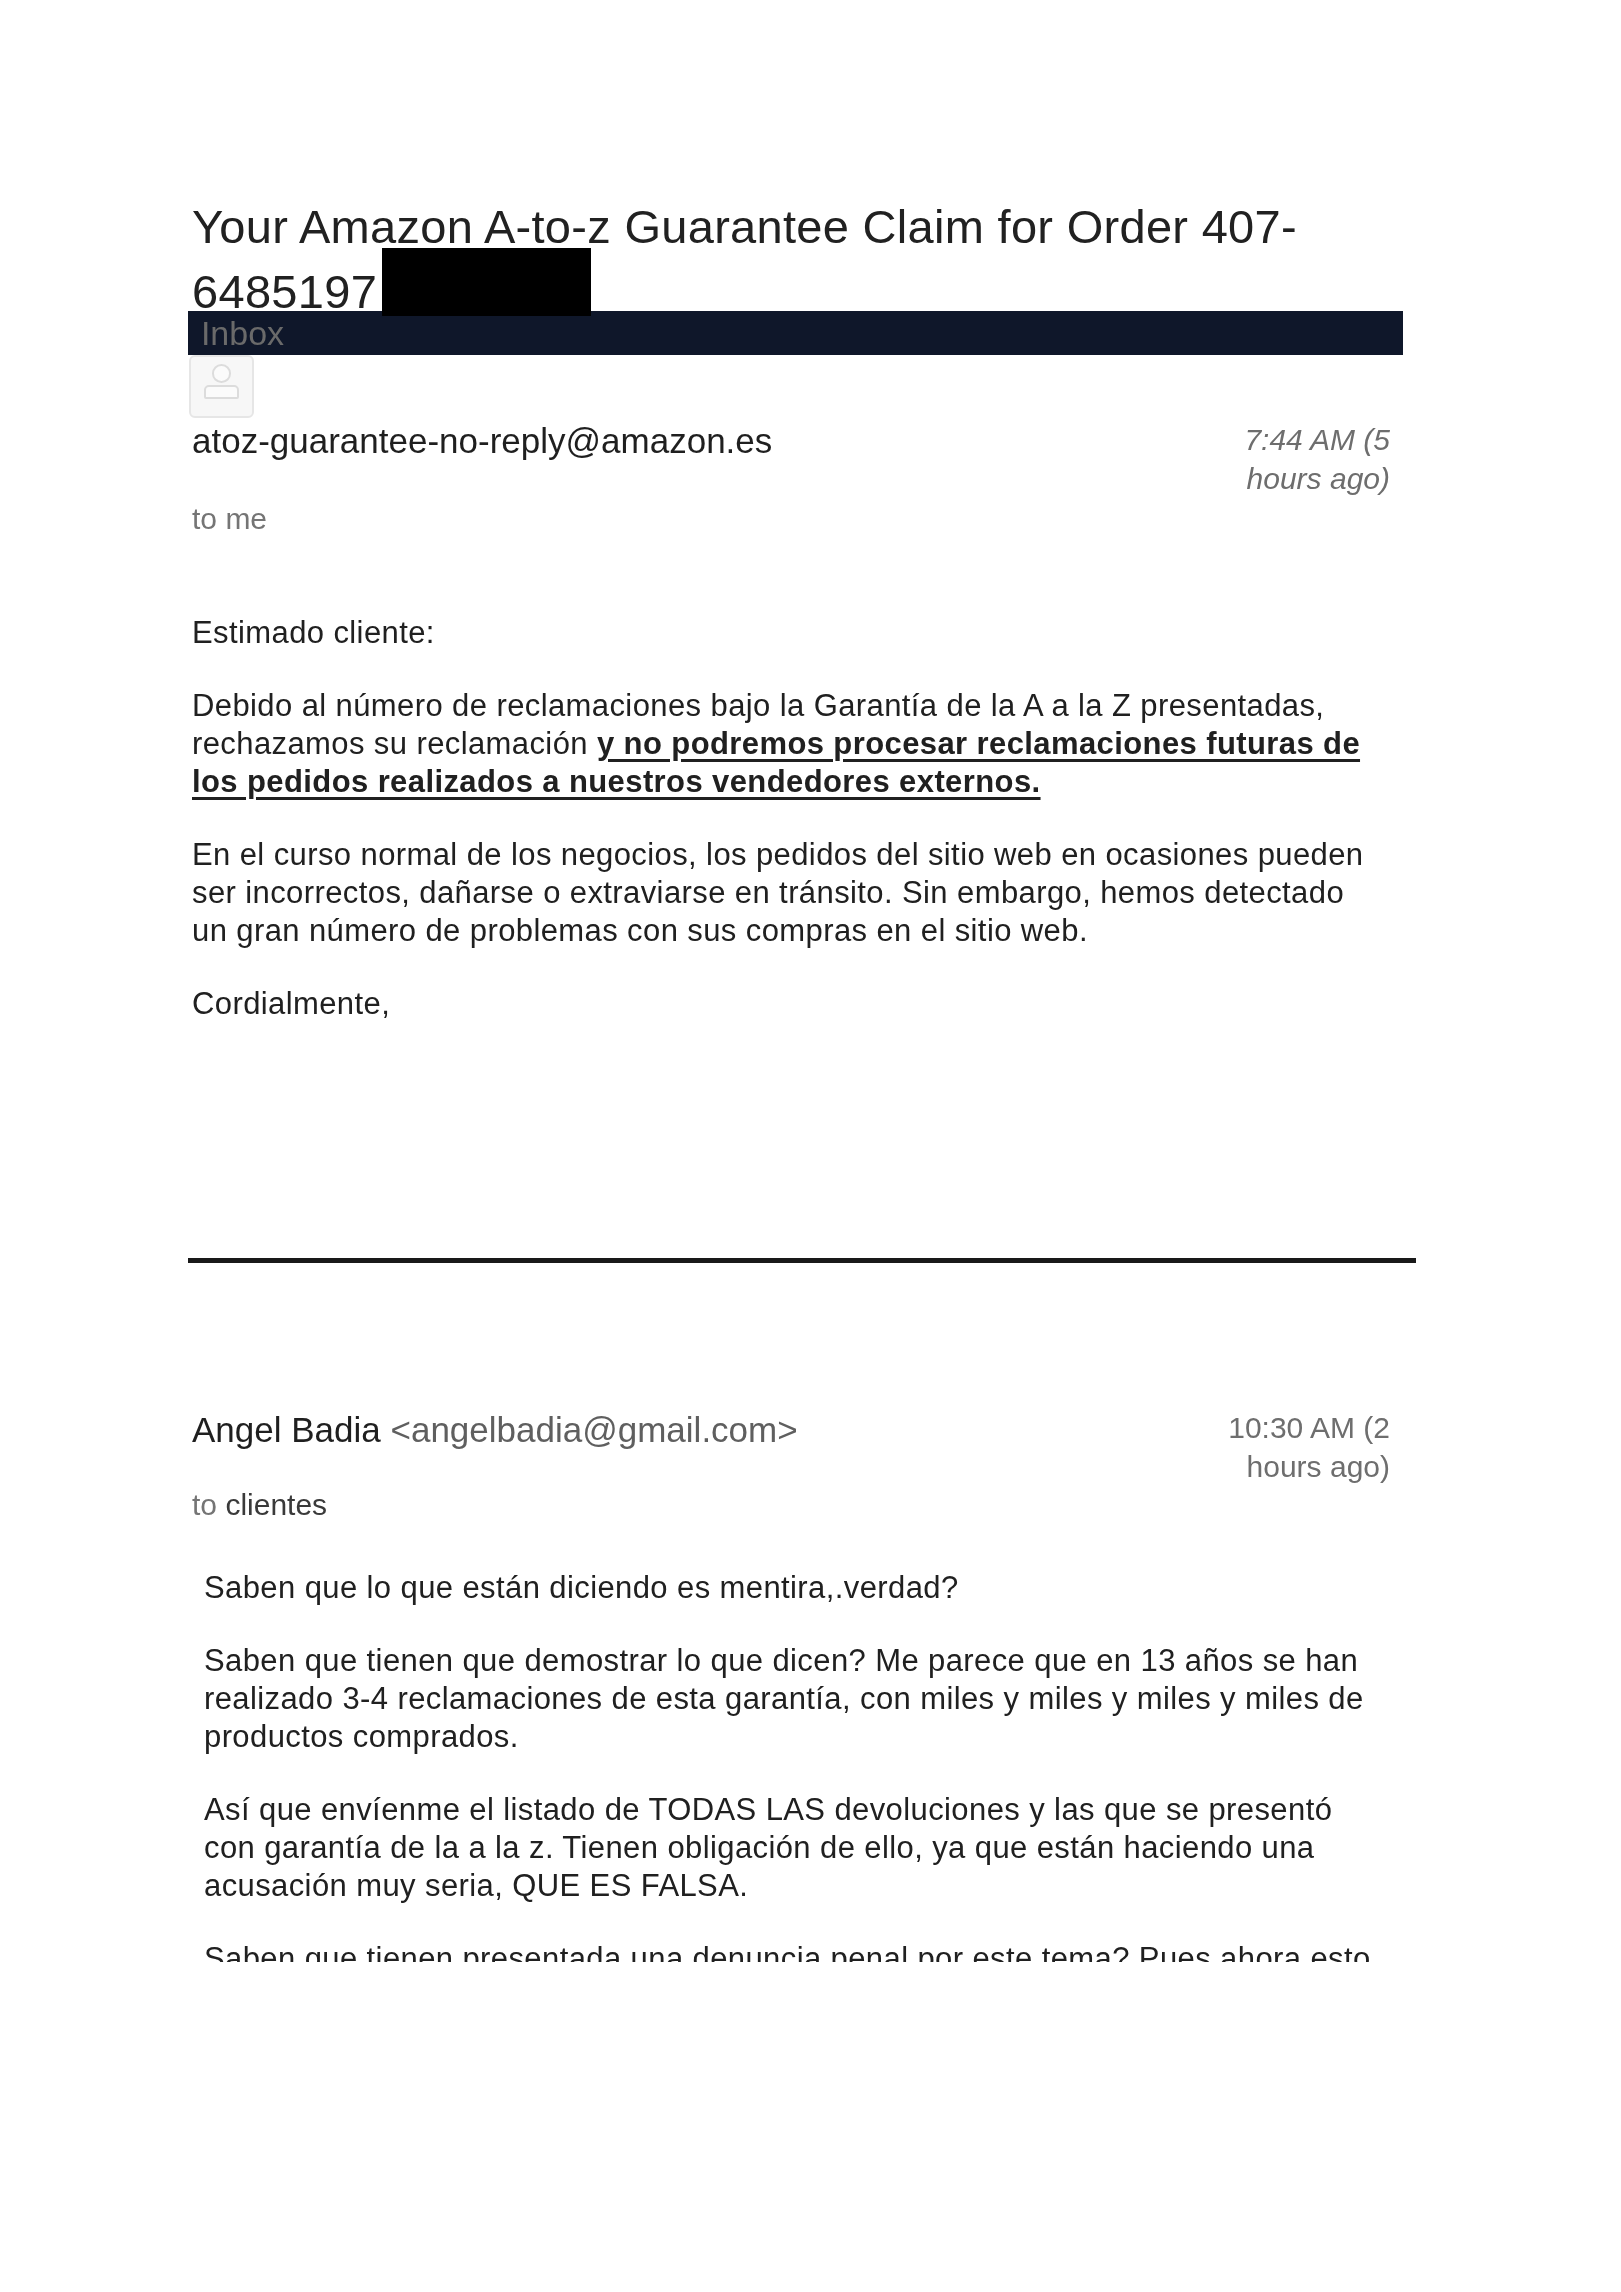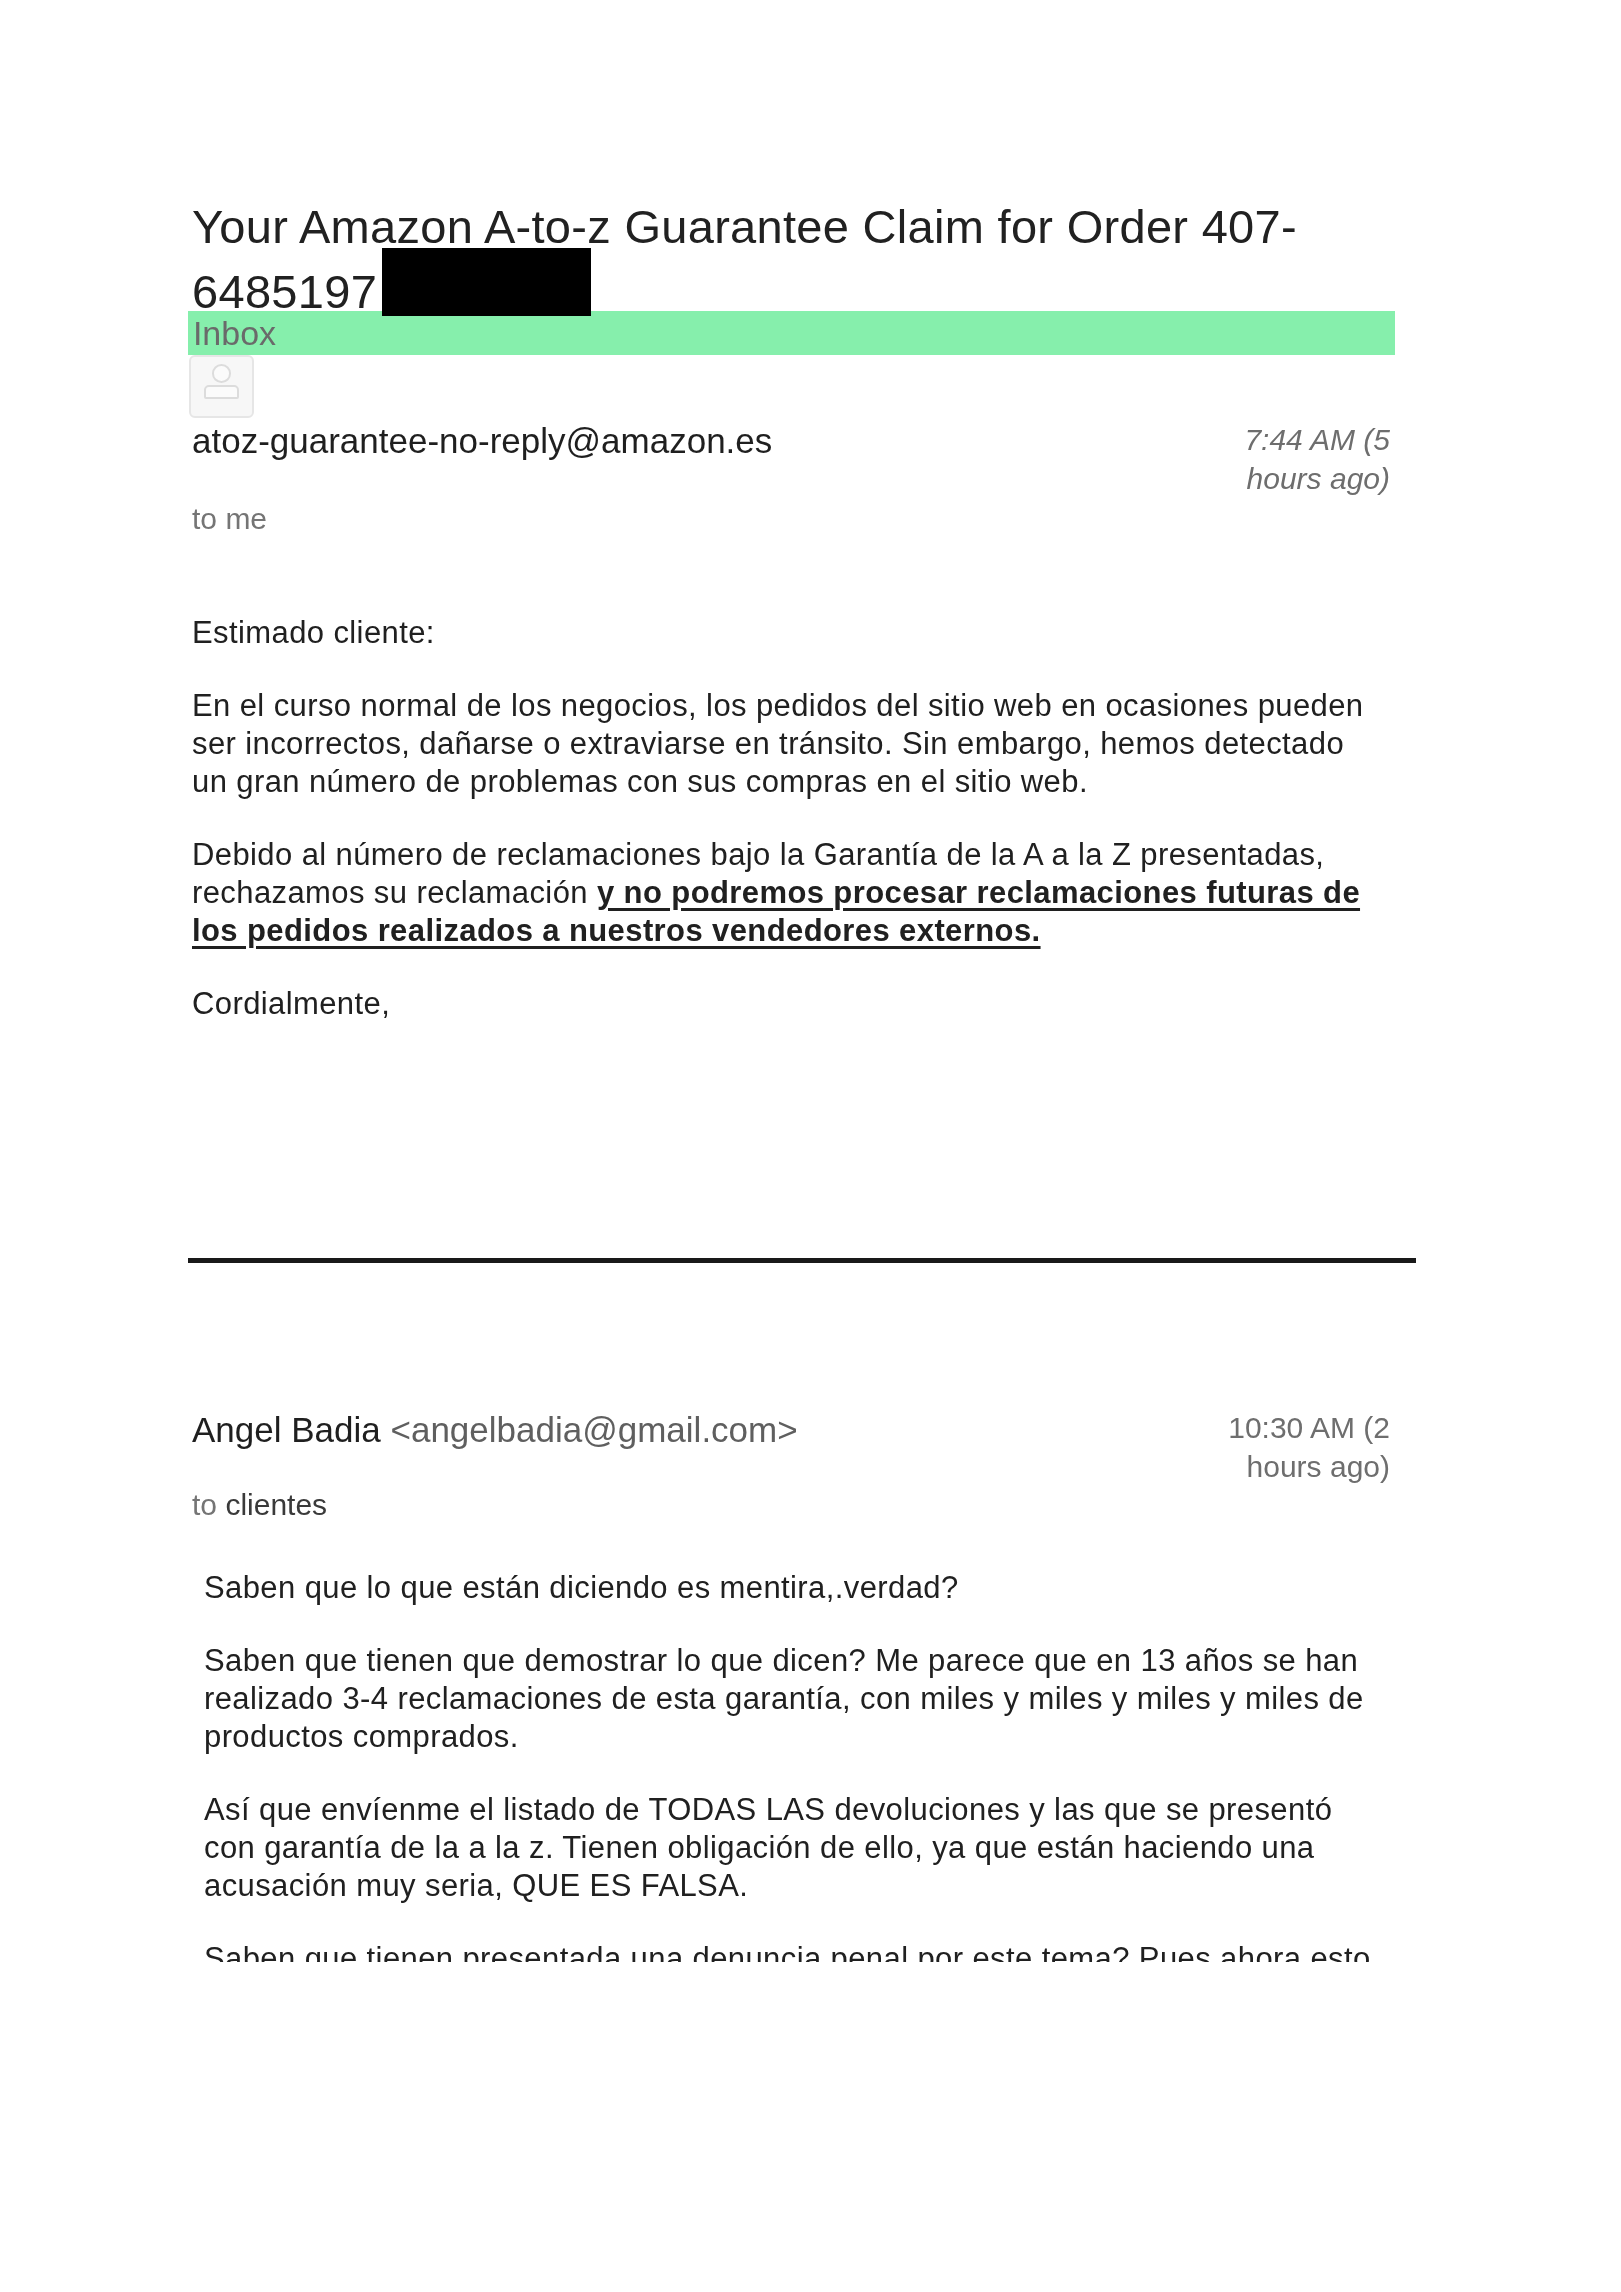--- a/index.html
+++ b/index.html
@@ -18,21 +18,21 @@
     left:192px;top:194px;width:1294px;
     font-size:47px;line-height:65px;color:#212121;letter-spacing:0.3px;
   }
   .redaction{
     left:382px;top:248px;width:209px;height:68px;
     background:#000000;z-index:3;
   }
   
   .inbox-bar{
     left:188px;top:311px;width:1207px;height:44px;
-    background:#86efac;z-index:1;
+    background:#0f172a;z-index:1;padding-left:8px;
   }
   .inbox-bar span{
     display:block;font-size:34px;line-height:45px;color:#6a6a6a;padding-left:4.9px;
   }
 
   
   .avatar{
     left:189px;top:355px;width:61px;height:59px;
     background:#f7f7f7;border:2px solid #e6e6e6;border-radius:5.9px;
   }
@@ -102,22 +102,22 @@
 
   <div class="abs timestamp" style="left:1209px;top:420px;font-style:italic;">7:44 AM (5 hours ago)</div>
 
   <div class="abs to-line" style="left:192px;top:502px;">
     <span>to</span>
     <span class="recipient">me</span>
   </div>
 
   <div class="abs body" style="left:192px;top:614px;">
     <p>Estimado cliente:</p>
+    <p><span>Debido al número de reclamaciones bajo la Garantía de la A a la Z presentadas, rechazamos su reclamación </span><span class="emph">y no podremos procesar reclamaciones futuras de los pedidos realizados a nuestros vendedores externos.</span></p>
     <p>En el curso normal de los negocios, los pedidos del sitio web en ocasiones pueden ser incorrectos, dañarse o extraviarse en tránsito. Sin embargo, hemos detectado un gran número de problemas con sus compras en el sitio web.</p>
-    <p><span>Debido al número de reclamaciones bajo la Garantía de la A a la Z presentadas, rechazamos su reclamación </span><span class="emph">y no podremos procesar reclamaciones futuras de los pedidos realizados a nuestros vendedores externos.</span></p>
     <p>Cordialmente,</p>
   </div>
 
   <div class="abs divider"></div>
 
   <div class="abs sender" style="left:192px;top:1410px;">
     <span>Angel Badia</span>
     <span class="addr">&lt;angelbadia@gmail.com&gt;</span>
   </div>
 

